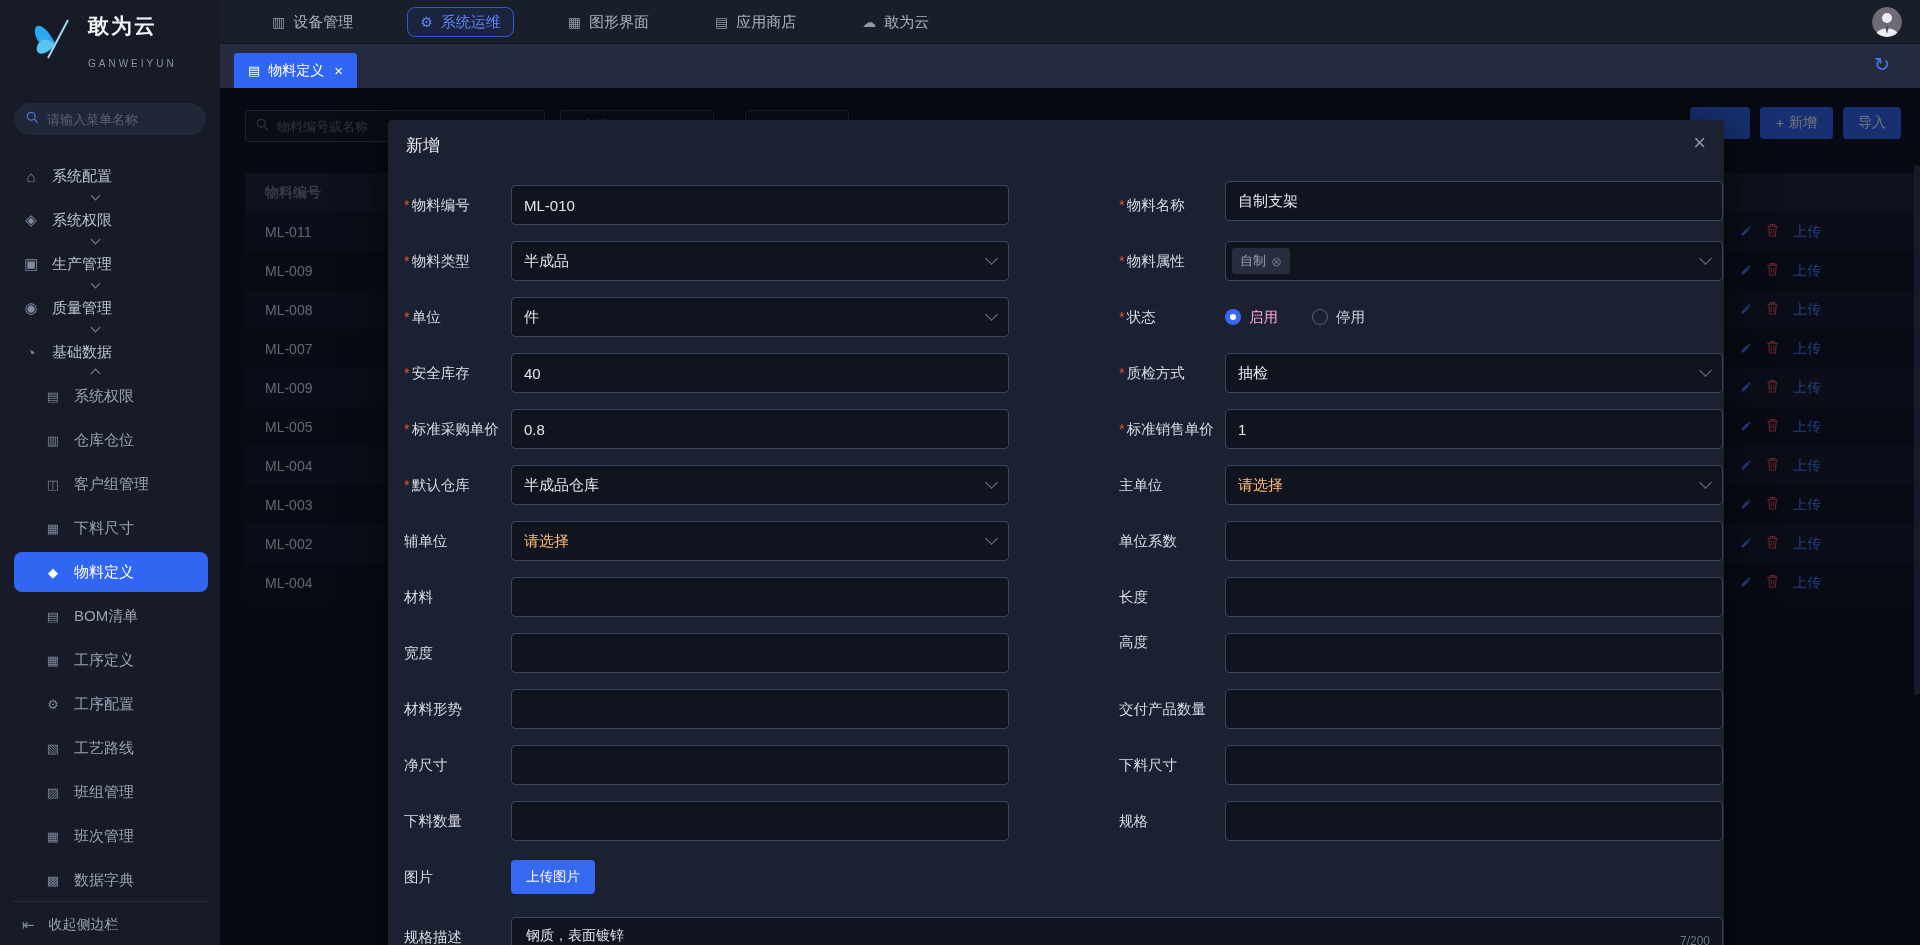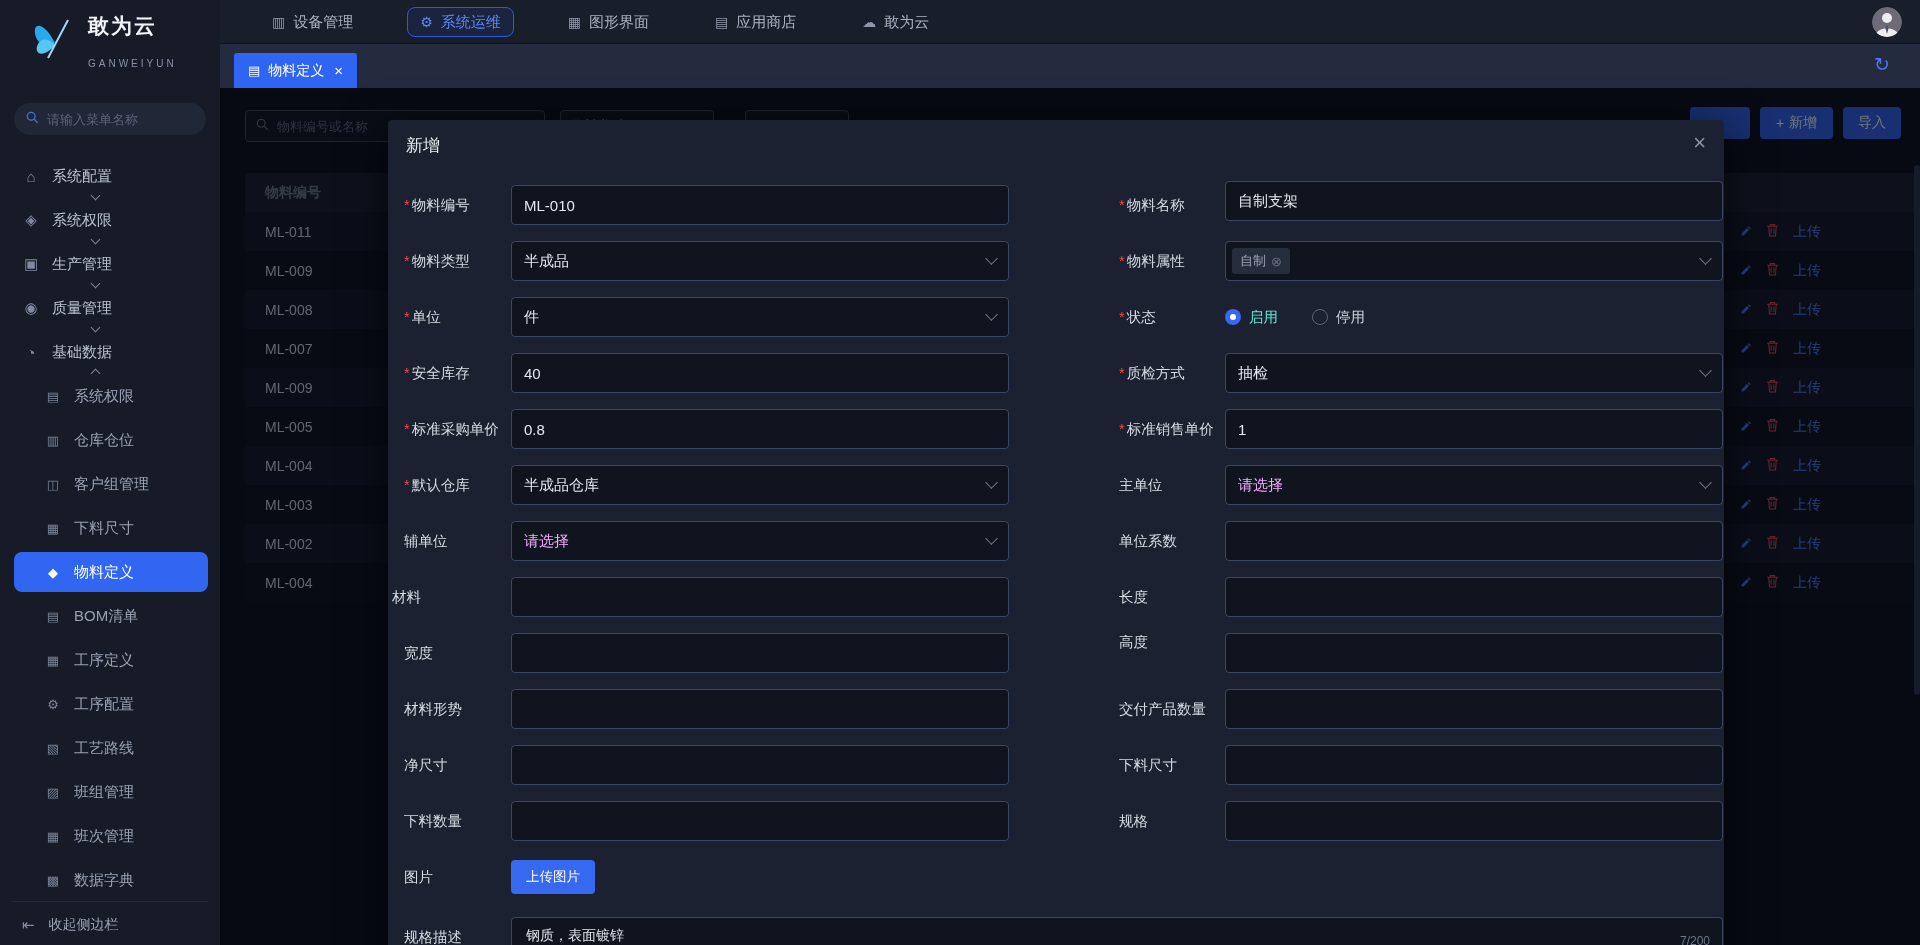--- a/index.html
+++ b/index.html
@@ -95,34 +95,34 @@
   .modal-close { position:absolute; right:18px; top:12px; color:#8a93a6; font-size:22px;
     line-height:22px; cursor:pointer; }
   .flabel { position:absolute; width:104px; height:40px; line-height:40px; color:#d6dbe4;
     font-size:14.5px; white-space:nowrap; }
   .req::before { content:"*"; color:#f54a45; margin-right:2px; }
   .finput { position:absolute; width:498px; height:40px; background:#10141f;
     border:1px solid #3b4662; border-radius:4px; display:flex; align-items:center;
     padding:0 12px; font-size:15px; color:#e3e7ee; }
   .finput input { background:transparent; border:none; outline:none; color:#e3e7ee;
     font-size:15px; width:100%; font-family:inherit; }
-  .ph { color:#f0abfc; }
+  .ph { color:#fdba74; }
   .chev { width:9px; height:9px; border-left:1.6px solid #707c92; border-bottom:1.6px solid #707c92;
     transform:rotate(-45deg); margin-left:auto; margin-top:-5px; flex:none; }
   .tag { background:#262d3d; border-radius:3px; color:#99a2b4; font-size:13px;
     padding:4px 8px; display:flex; align-items:center; gap:5px; }
   .tag .tx { color:#6a7387; font-size:13px; cursor:pointer; }
   .radio-group { position:absolute; height:40px; display:flex; align-items:center; gap:34px; }
   .radio-opt { display:flex; align-items:center; gap:8px; font-size:14.5px; cursor:pointer; }
   .rdot { width:16px; height:16px; border-radius:50%; flex:none; }
   .rdot.on { background:#3a66f0; position:relative; }
   .rdot.on::after { content:""; position:absolute; left:5px; top:5px; width:6px; height:6px;
     border-radius:50%; background:#ffffff; }
   .rdot.off { border:1px solid #5a6478; }
-  .radio-opt.sel span.rlabel { color:#5eead4; }
+  .radio-opt.sel span.rlabel { color:#f9a8d4; }
   .radio-opt span.rlabel { color:#cfd4de; }
   .upload-btn { position:absolute; height:34px; padding:0 15px; background:#3668f0; color:#fff;
     font-size:13.5px; border-radius:4px; display:flex; align-items:center; cursor:pointer; }
   .desc-area { position:absolute; left:123px; top:797px; width:1212px; height:70px;
     background:#10141f; border:1px solid #3b4662; border-radius:4px; }
   .desc-area textarea { position:absolute; left:0; top:0; width:100%; height:100%;
     background:transparent; border:none; outline:none; resize:none; color:#dfe3ea; font-size:14px;
     padding:9px 70px 9px 14px; font-family:inherit; }
   .desc-counter { position:absolute; right:12px; top:16px; color:#6b7488; font-size:12px; }
 </style>
@@ -503,21 +503,21 @@
         </div>
         <div class="flabel" style="left: 16px; top: 401px;">辅单位</div>
         <div class="finput" style="left: 123px; top: 401px;">
           <span class="ph">请选择</span>
           <span class="chev"></span>
         </div>
         <div class="flabel" style="left: 731px; top: 401px;">单位系数</div>
         <div class="finput" style="left: 837px; top: 401px;">
           <input value="" style="">
         </div>
-        <div class="flabel" style="left: 4px; top: 457px;">材料</div>
+        <div class="flabel" style="left: 16px; top: 457px;">材料</div>
         <div class="finput" style="left: 123px; top: 457px;">
           <input value="" style="">
         </div>
         <div class="flabel" style="left: 731px; top: 457px;">长度</div>
         <div class="finput" style="left: 837px; top: 457px;">
           <input value="" style="">
         </div>
         <div class="flabel" style="left: 16px; top: 513px;">宽度</div>
         <div class="finput" style="left: 123px; top: 513px;">
           <input value="" style="">

